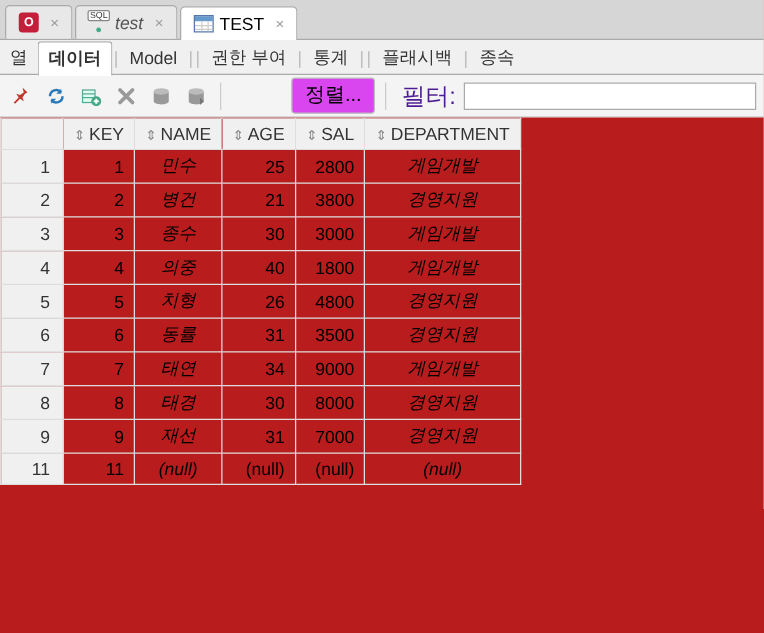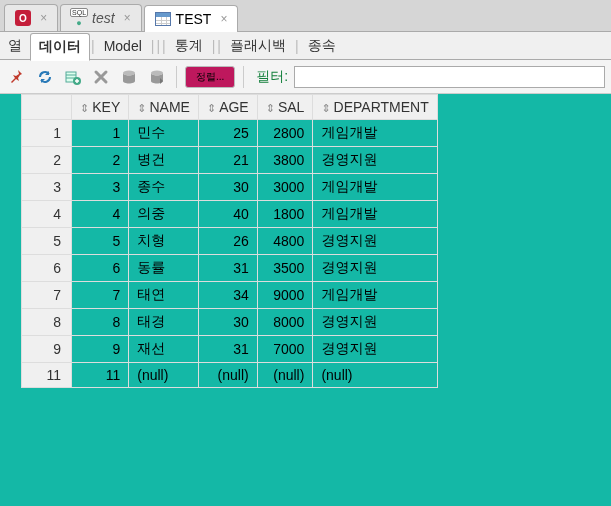--- a/index.html
+++ b/index.html
@@ -151,44 +151,44 @@
     border-radius: 3px;
   }
   .sep-v {
     width: 1px;
     height: 22px;
     background: #ccc;
     margin: 0 2px;
   }
   .sort-btn {
     padding: 3px 10px;
-    background: #be185d;
+    background: #d946ef;
     border: 1px solid #bbb;
     border-radius: 3px;
     cursor: pointer;
-    font-size: 10px;
+    font-size: 16px;
+    margin-left: 48px;
   }
   .filter-label {
-    font-size: 14px;
-    color: #15803d;
+    font-size: 19px;
+    color: #4c1d95;
     margin-left: 4px;
   }
   .filter-input {
     flex: 1;
     height: 22px;
     border: 1px solid #aaa;
     background: #fff;
     padding: 0 4px;
     font-size: 13px;
   }
   .grid-wrap {
-    background: #14b8a6;
+    background: #b91c1c;
     height: calc(100% - 94px);
     overflow: auto;
-    padding-left: 21px;
   }
   table {
     border-collapse: collapse;
     font-size: 14px;
   }
   th, td {
     border: 1px solid #ddd;
     padding: 4px 8px;
     white-space: nowrap;
   }
@@ -205,21 +205,21 @@
     font-size: 11px;
   }
   .row-header {
     background: #f0f0f0;
     text-align: right;
     color: #333;
     width: 50px;
     padding-right: 10px;
   }
   td.num { text-align: right; }
-  td.txt { text-align: left; }
+  td.txt { text-align: center; font-style: italic; }
   .corner {
     background: #f0f0f0;
     width: 50px;
   }
 </style>
 </head>
 <body>
 
 <div class="tab-bar">
   <div class="tab">
@@ -238,20 +238,21 @@
   </div>
 </div>
 
 <div class="sub-tabs">
   <span class="sub-tab">열</span>
   <span class="sub-tab active">데이터</span>
   <span class="sub-sep">|</span>
   <span class="sub-tab">Model</span>
   <span class="sub-sep">|</span>
   <span class="sub-sep">|</span>
+  <span class="sub-tab">권한 부여</span>
   <span class="sub-sep">|</span>
   <span class="sub-tab">통계</span>
   <span class="sub-sep">|</span>
   <span class="sub-sep">|</span>
   <span class="sub-tab">플래시백</span>
   <span class="sub-sep">|</span>
   <span class="sub-tab">종속</span>
 </div>
 
 <div class="toolbar">

